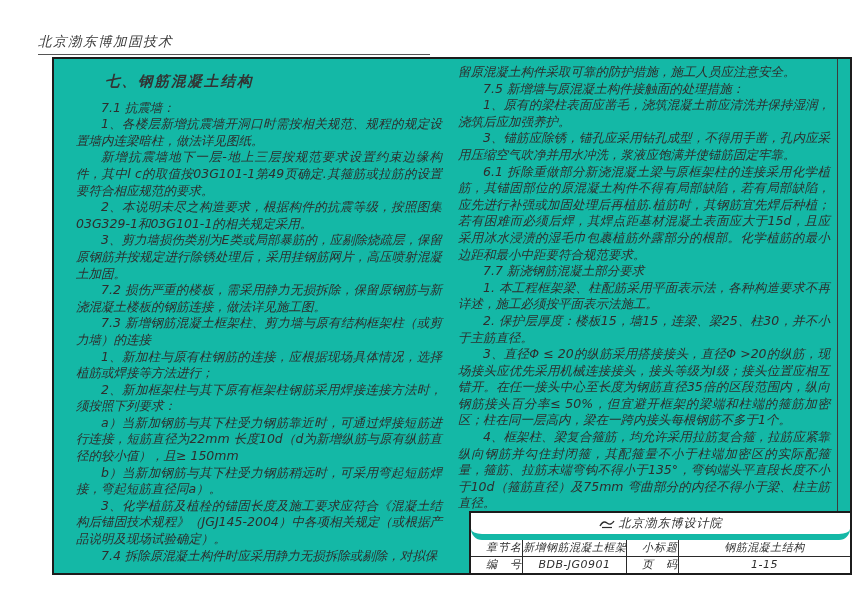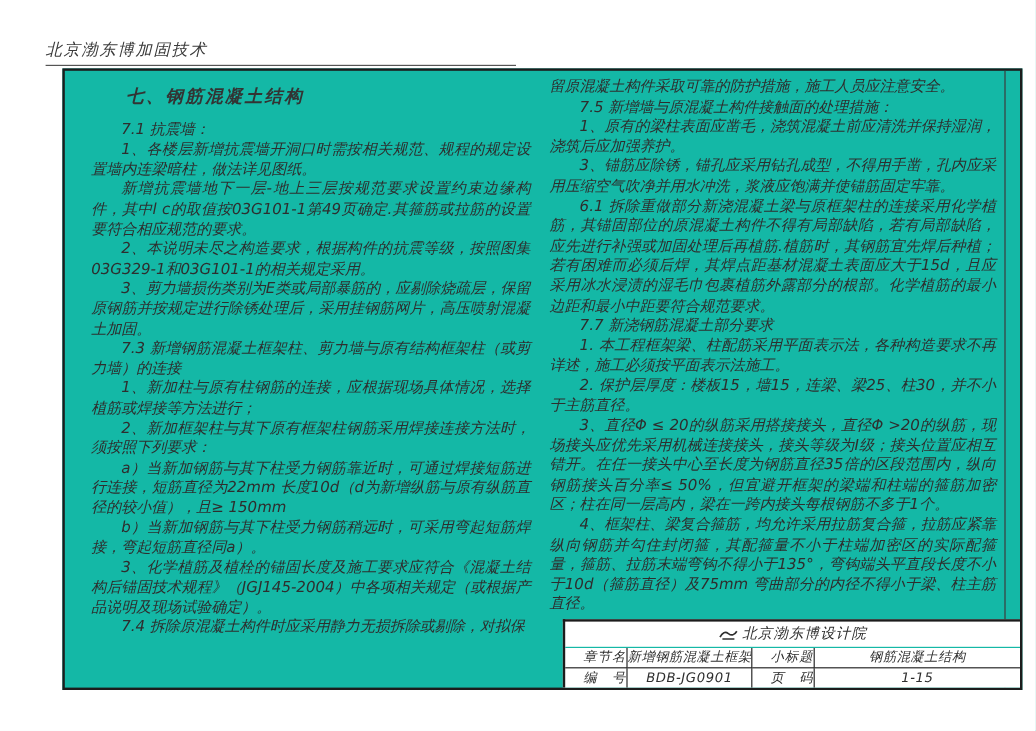--- a/index.html
+++ b/index.html
@@ -82,23 +82,24 @@
     border-left: 2px solid #1c1c1c;
     font-size: 11px;
     color: #2e2e2e;
   }
   .tb-logo-row {
     height: 21px;
     display: flex;
     align-items: center;
     justify-content: center;
     gap: 4px;
-    border-bottom: 1px solid #14b8a6;
+    border-bottom: 6px solid #14b8a6;
     font-size: 12px;
     letter-spacing: 1px;
+    border-radius: 11px;
   }
   .tb-logo-row svg { display: block; }
   .tb-grid {
     display: grid;
     grid-template-columns: 52px 104px 52px 1fr;
   }
   .tb-cell {
     height: 16px;
     line-height: 16px;
     text-align: center;
@@ -130,20 +131,21 @@
           <p class="para">7.1 抗震墙：</p>
 
           <p class="para">1、各楼层新增抗震墙开洞口时需按相关规范、规程的规定设置墙内连梁暗柱，做法详见图纸。</p>
 
           <p class="para">新增抗震墙地下一层-地上三层按规范要求设置约束边缘构件，其中l c的取值按03G101-1第49页确定.其箍筋或拉筋的设置要符合相应规范的要求。</p>
 
           <p class="para">2、本说明未尽之构造要求，根据构件的抗震等级，按照图集03G329-1和03G101-1的相关规定采用。</p>
 
           <p class="para">3、剪力墙损伤类别为E类或局部暴筋的，应剔除烧疏层，保留原钢筋并按规定进行除锈处理后，采用挂钢筋网片，高压喷射混凝土加固。</p>
 
+          <p class="para">7.2 损伤严重的楼板，需采用静力无损拆除，保留原钢筋与新浇混凝土楼板的钢筋连接，做法详见施工图。</p>
 
           <p class="para">7.3 新增钢筋混凝土框架柱、剪力墙与原有结构框架柱（或剪力墙）的连接</p>
 
           <p class="para">1、新加柱与原有柱钢筋的连接，应根据现场具体情况，选择植筋或焊接等方法进行；</p>
 
           <p class="para">2、新加框架柱与其下原有框架柱钢筋采用焊接连接方法时，须按照下列要求：</p>
 
           <p class="para">a）当新加钢筋与其下柱受力钢筋靠近时，可通过焊接短筋进行连接，短筋直径为22mm 长度10d（d为新增纵筋与原有纵筋直径的较小值），且≥ 150mm</p>
 
           <p class="para">b）当新加钢筋与其下柱受力钢筋稍远时，可采用弯起短筋焊接，弯起短筋直径同a）。</p>

